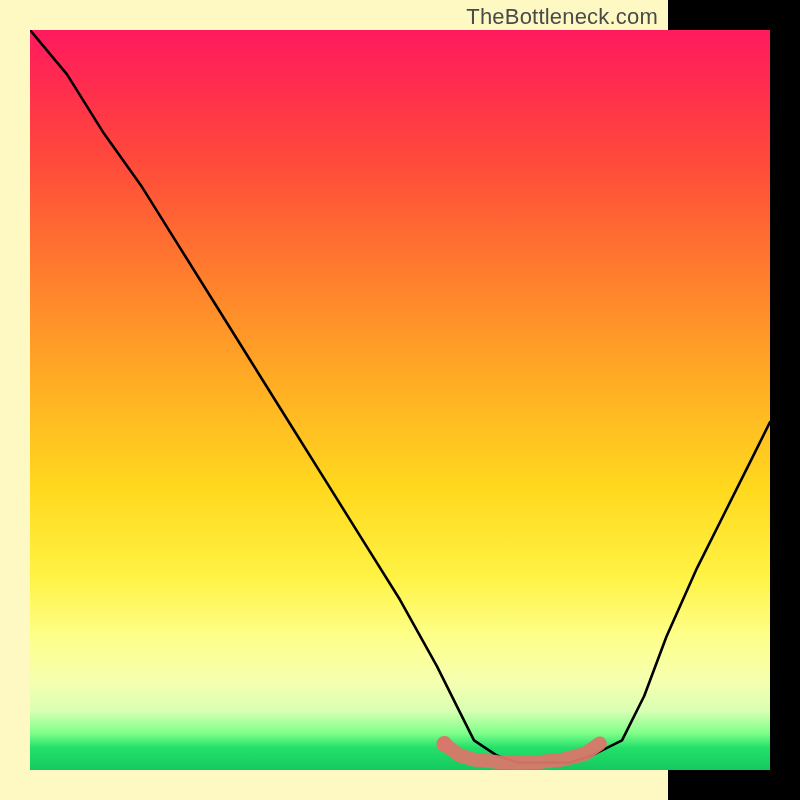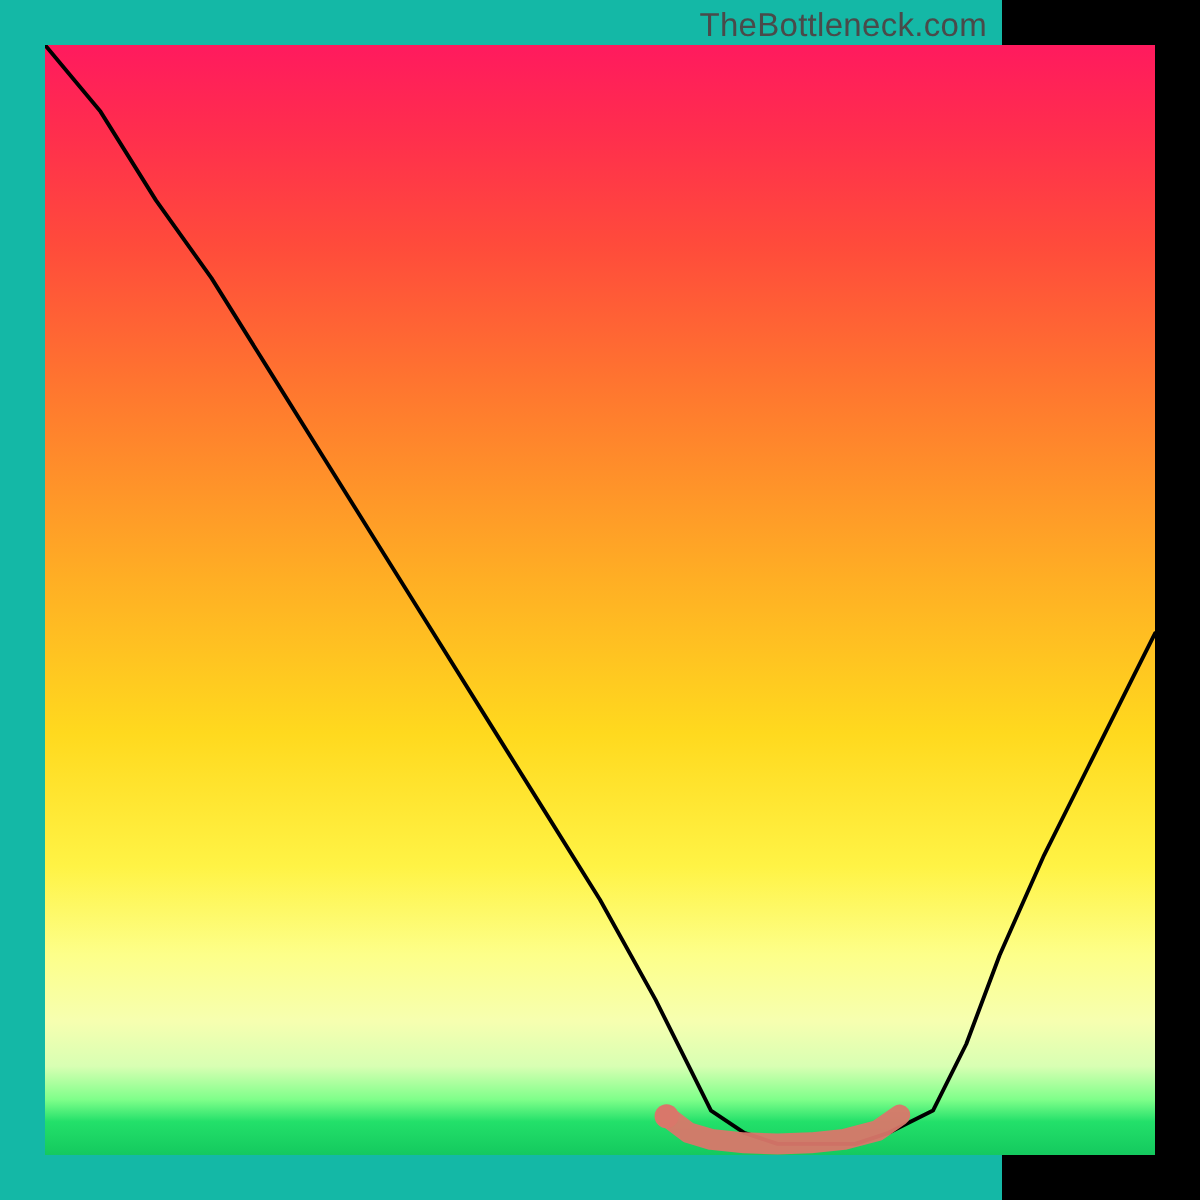--- a/index.html
+++ b/index.html
@@ -8,21 +8,21 @@
     width: 800px;
     height: 800px;
     overflow: hidden;
     background: #000;
     font-family: Arial, Helvetica, sans-serif;
   }
   .frame {
     position: relative;
     width: 668px;
     height: 800px;
-    background: #14b8a6;
+    background: #fef9c3;
   }
   .watermark {
     position: absolute;
     top: 4px;
     right: 10px;
     color: #4a4a4a;
     font-size: 22px;
     font-weight: 500;
     letter-spacing: 0.2px;
     z-index: 5;

